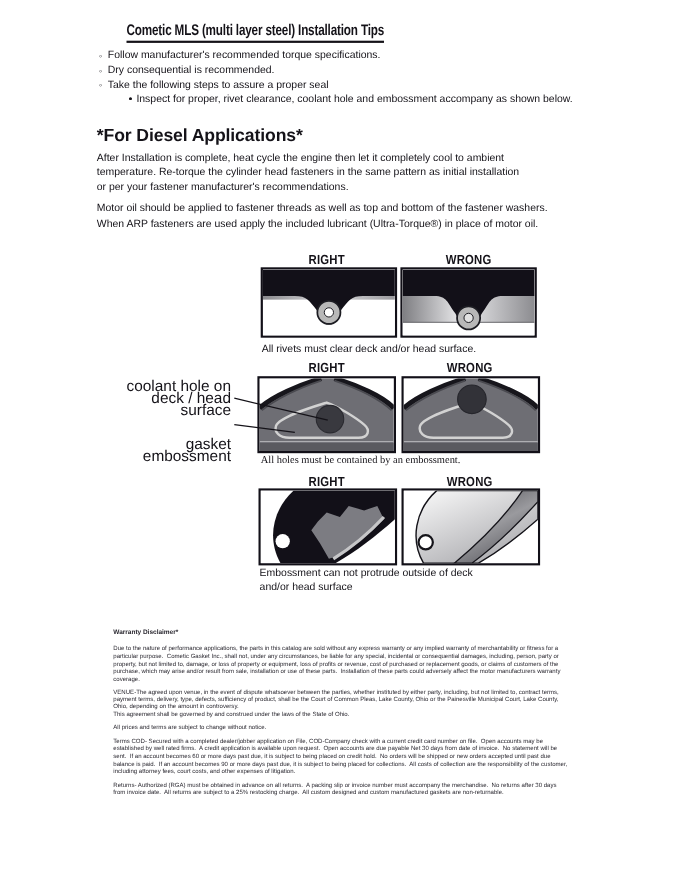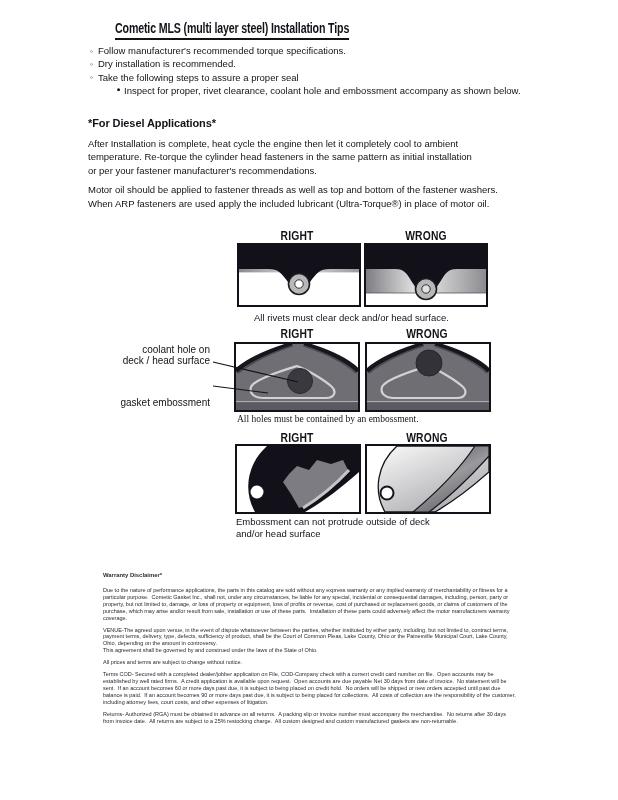--- a/index.html
+++ b/index.html
@@ -15,51 +15,51 @@
     transform:scaleX(0.76);transform-origin:left center;white-space:nowrap;
   }
   
   .tips{position:absolute;left:90px;top:44px;width:470px;font-size:9.5px;line-height:13.4px;}
   .tip{position:relative;padding-left:8px;white-space:pre-wrap;}
   .tip .m{position:absolute;left:0;top:0.5px;font-size:8px;}
   .tip.sub{padding-left:34px;}
   .tip.sub .m{left:27px;font-size:9px;top:0;}
   
   .diesel{position:absolute;left:88px;top:117px;width:480px;font-size:9.5px;line-height:13.2px;}
-  .diesel h2{margin:0 0 7px 0;font-size:11px;font-weight:bold;letter-spacing:-0.1px;}
+  .diesel h2{margin:0 0 7px 0;font-size:16px;font-weight:bold;letter-spacing:-0.1px;}
   .diesel p{margin:0 0 6.5px 0;white-space:pre-line;}
   .diesel .note{margin-top:9px;}
   
   .figlab{
     position:absolute;width:120px;text-align:center;font-weight:bold;font-size:12px;
     letter-spacing:0.2px;transform:scaleX(0.86);transform-origin:center;
   }
   .figcap{position:absolute;font-size:9.5px;line-height:11.5px;white-space:pre-line;}
-  .ann{position:absolute;width:100px;text-align:right;font-size:10px;line-height:10.8px;white-space:pre-line;}
+  .ann{position:absolute;width:100px;text-align:right;font-size:14px;line-height:10.8px;white-space:pre-line;}
   .figbox{position:absolute;border:2.5px solid #121018;background:#fff;display:block;}
   .leaders{position:absolute;pointer-events:none;z-index:6;}
   
   .legal{position:absolute;left:103px;top:572px;width:414px;font-size:5.5px;line-height:6.9px;color:#2a2830;}
   .legal h3{margin:0 0 8px 0;font-size:5.9px;line-height:7px;font-weight:bold;}
   .legal p{margin:0 0 5px 0;white-space:pre-wrap;}
   
   .doccode{position:absolute;left:388px;top:760px;font-size:12.5px;letter-spacing:0.3px;color:#8b5cf6;}
 </style>
 </head>
 <body>
 
 <div class="page">
 
   <div class="title-wrap">
     <span class="title-inner">Cometic MLS (multi layer steel) Installation Tips</span>
   </div>
 
   <div class="tips">
     <div class="tip"><span class="m">◦</span><span>Follow manufacturer's recommended torque specifications.</span></div>
-    <div class="tip"><span class="m">◦</span><span>Dry installation is recommended.</span></div>
+    <div class="tip"><span class="m">◦</span><span>Dry consequential is recommended.</span></div>
     <div class="tip"><span class="m">◦</span><span>Take the following steps to assure a proper seal</span></div>
     <div class="tip sub"><span class="m">•</span></div>
     <div class="tip sub"><span class="m">•</span><span>Inspect for proper, rivet clearance, coolant hole and embossment accompany as shown below.</span></div>
   </div>
 
   <div class="diesel">
     <h2>*For Diesel Applications*</h2>
     <p>After Installation is complete, heat cycle the engine then let it completely cool to ambient
 temperature. Re-torque the cylinder head fasteners in the same pattern as initial installation
 or per your fastener manufacturer's recommendations.</p>
@@ -94,21 +94,21 @@
       </linearGradient>
     </defs>
     <rect x="0" y="0" width="120" height="60" fill="#ffffff"></rect>
     <rect x="0" y="24" width="120" height="24" fill="url(#g2)"></rect>
     <line x1="0" y1="48" x2="120" y2="48" stroke="#55555a" stroke-width="0.8"></line>
     <path d="M0 0 H120 V24 H91 C80 24 79 30 72 40 C68 47 67 53 60 53 C53 53 52 47 48 40 C41 30 40 24 29 24 H0 Z" fill="#121018"></path>
     <circle cx="60" cy="44" r="10.5" fill="#b8b8b8" stroke="#1c1c22" stroke-width="1.6"></circle>
     <circle cx="60" cy="44" r="4.2" fill="#e2e2e2" stroke="#1c1c22" stroke-width="0.9"></circle>
   </svg>
 
-  <div class="figcap" style="left:238px;top:312px;margin-left:16px;">All rivets must clear deck and/or head surface.</div>
+  <div class="figcap" style="left:238px;top:312px;">All rivets must clear deck and/or head surface.</div>
 
   <div class="figlab" style="left:237px;top:327px;">RIGHT</div>
   <div class="figlab" style="left:367px;top:327px;">WRONG</div>
 
   <div class="ann" style="left:110px;top:345px;">coolant hole on
 deck / head surface</div>
   <div class="ann" style="left:110px;top:398px;">gasket embossment</div>
 
   <svg class="leaders" style="left:110px;top:340px;" width="200" height="60" viewBox="0 0 200 60">
     <line x1="103" y1="22" x2="188" y2="42" stroke="#141218" stroke-width="1.1"></line>

